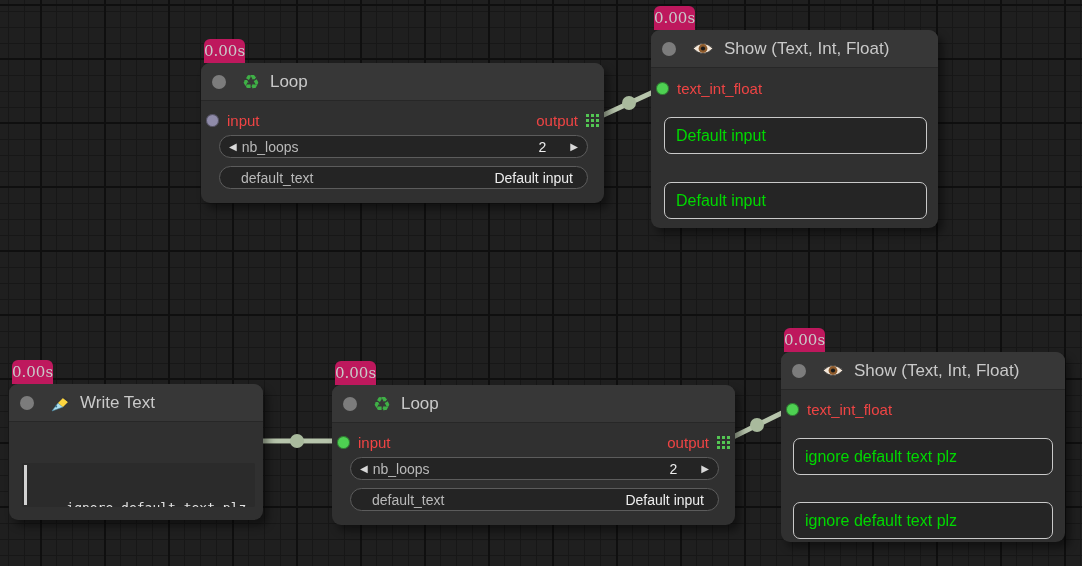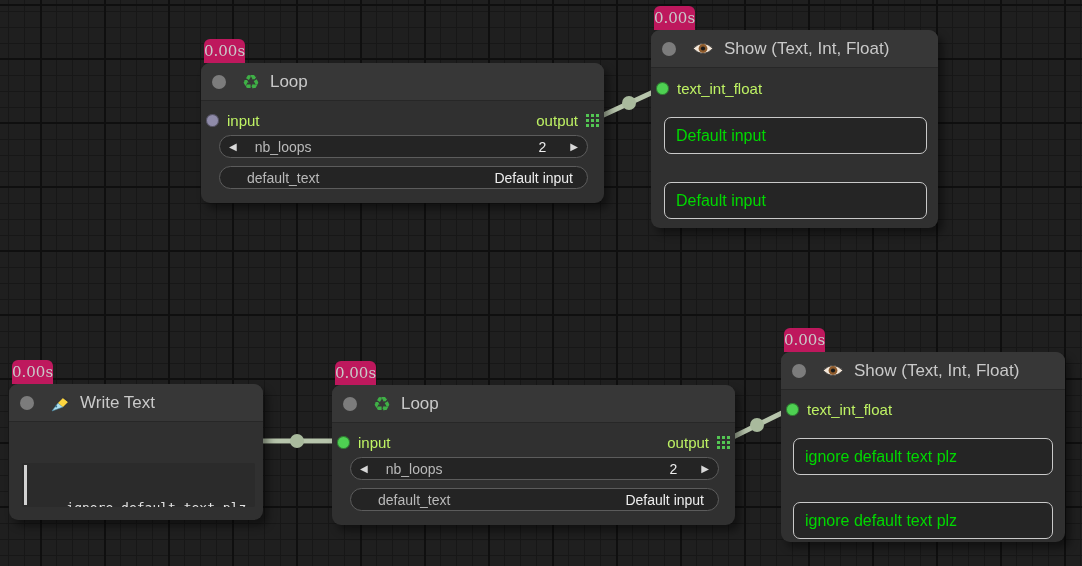--- a/index.html
+++ b/index.html
@@ -44,34 +44,34 @@
   .ttext { margin-left:10px; color:#c9c9c9; font-size:17px; white-space:nowrap; }
 
   .slot-row {
     position:absolute; left:0; right:0; height:26px;
     display:flex; align-items:center; padding:0 5px;
   }
   .port { width:13px; height:13px; border-radius:50%; flex:0 0 auto;
           box-shadow:inset 0 0 0 1px rgba(0,0,0,.4); }
   .port.green { background:#4ed152; }
   .port.idle  { background:#8f8ba9; }
-  .slot-label { color:#bef264; font-size:15px; margin:0 8px; white-space:nowrap; }
+  .slot-label { color:#ef4444; font-size:15px; margin:0 8px; white-space:nowrap; }
   .flex { flex:1; }
   .grid-icon { flex:0 0 auto; }
 
   .widget {
     position:absolute; left:18px; right:16px; height:23px;
     background:#242424; border:1px solid #5c5c5c; border-radius:12px;
     display:flex; align-items:center; padding:0 9px; font-size:14px;
   }
   .arrow { color:#d8d8d8; font-size:10px; line-height:1; flex:0 0 auto; }
   .arrow-left::before  { content:"◀"; }
   .arrow-right::before { content:"▶"; }
-  .wlabel { color:#b9b9b9; margin-left:18px; white-space:nowrap; }
-  .wlabel.noarrow { margin-left:18px; }
+  .wlabel { color:#b9b9b9; margin-left:5px; white-space:nowrap; }
+  .wlabel.noarrow { margin-left:12px; }
   .wvalue { color:#ededed; white-space:nowrap; }
   .arrow.inc { margin-left:24px; }
   .wvalue.pad { margin-right:5px; }
 
   .display-box {
     position:absolute; height:37px;
     background:#252525; border:1px solid #c9c9c9; border-radius:7px;
     display:flex; align-items:center; padding:0 11px;
     color:#00d800; font-size:16px; white-space:nowrap; overflow:hidden;
   }

